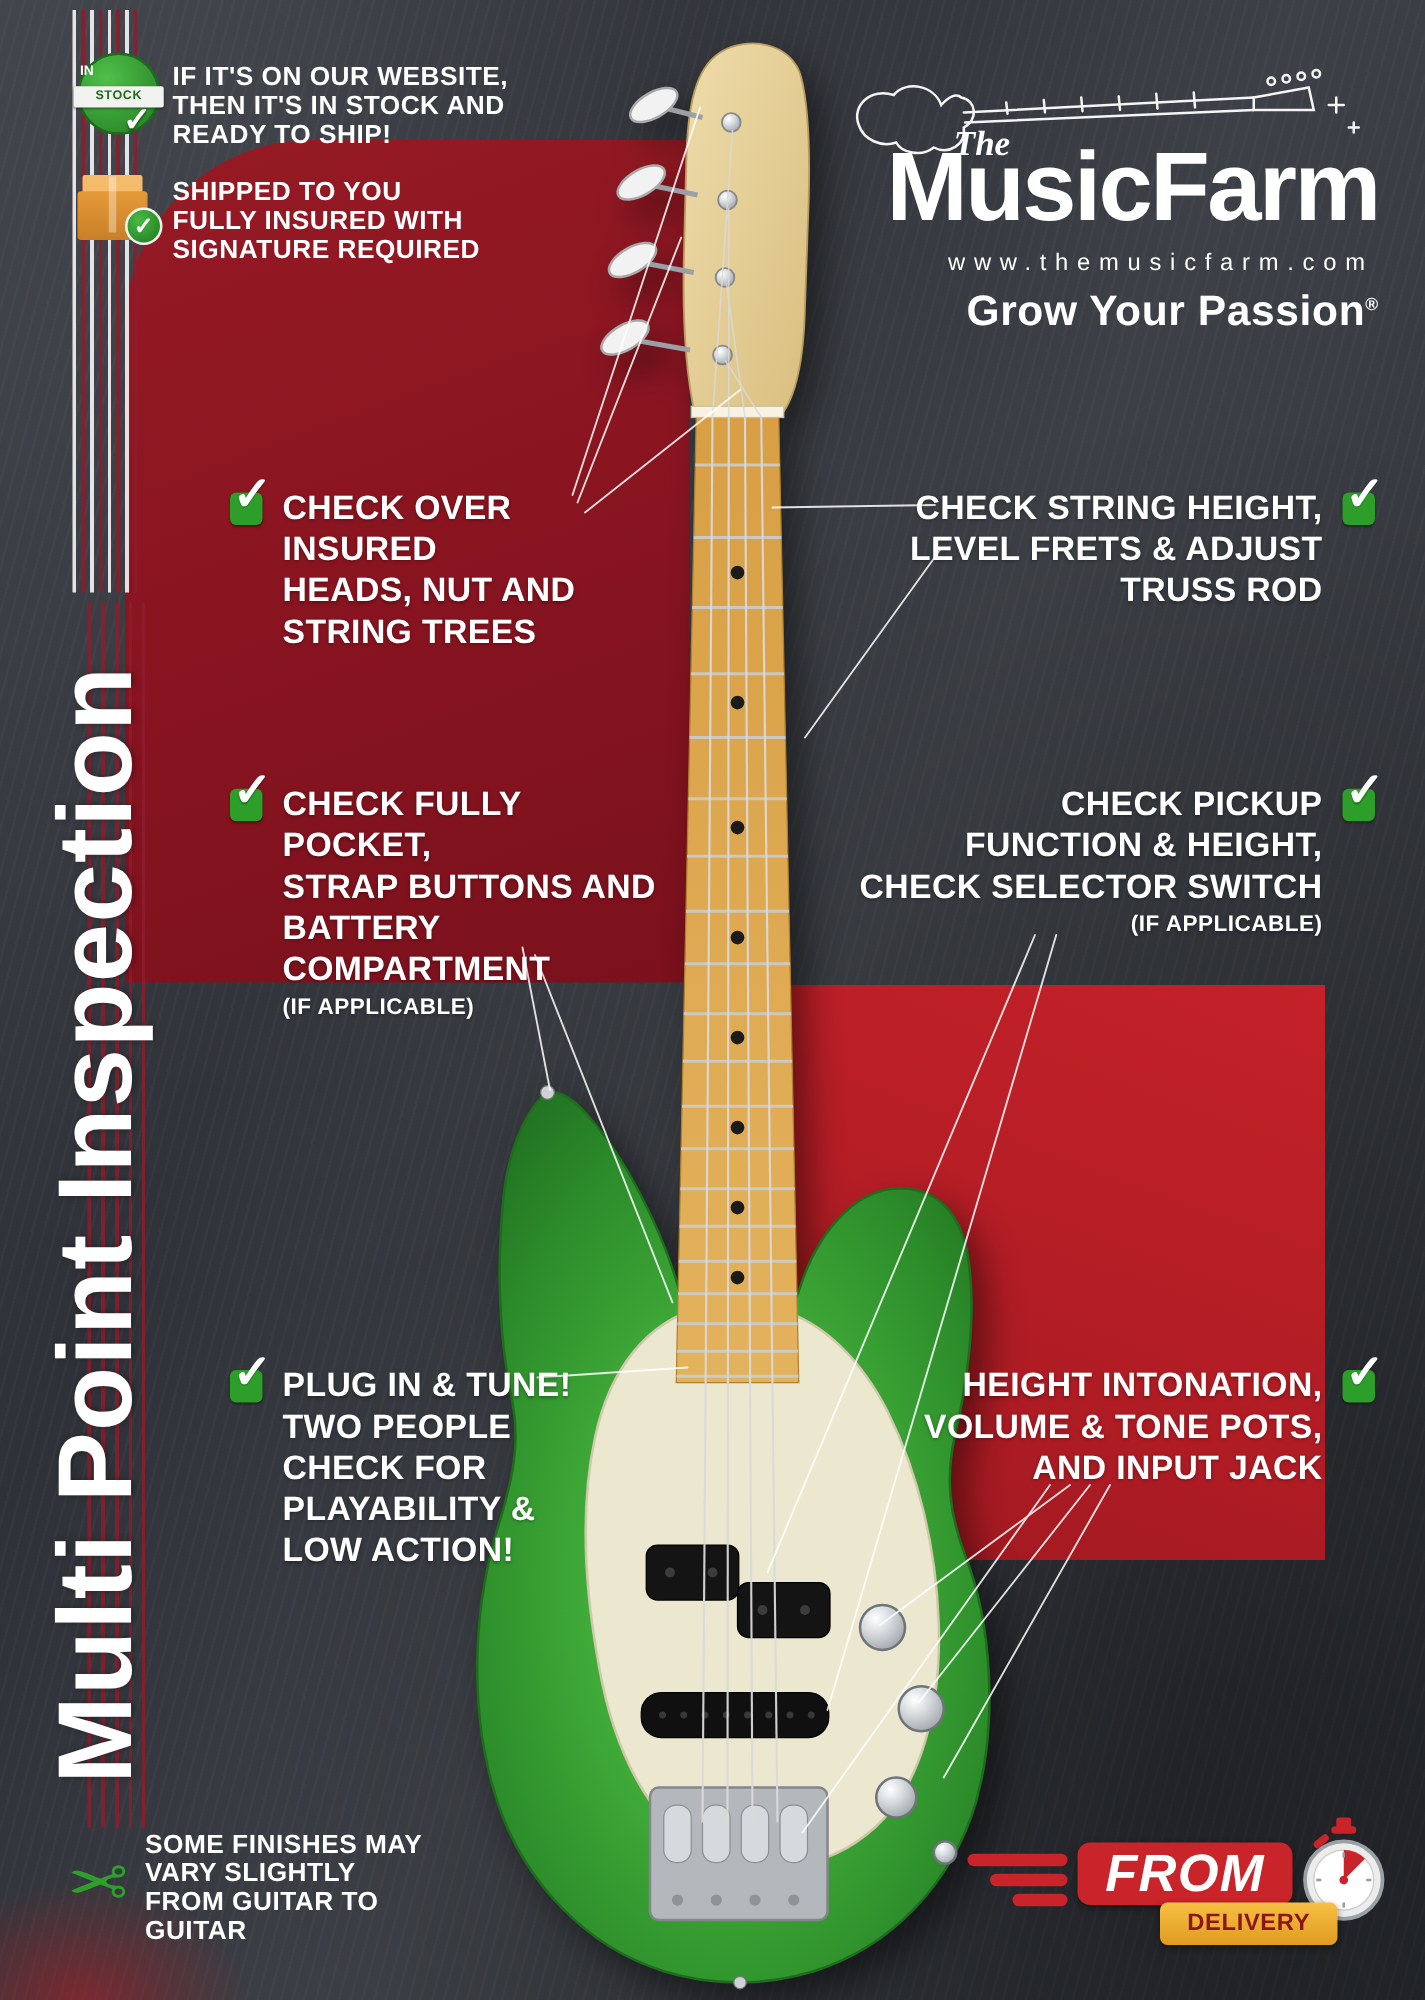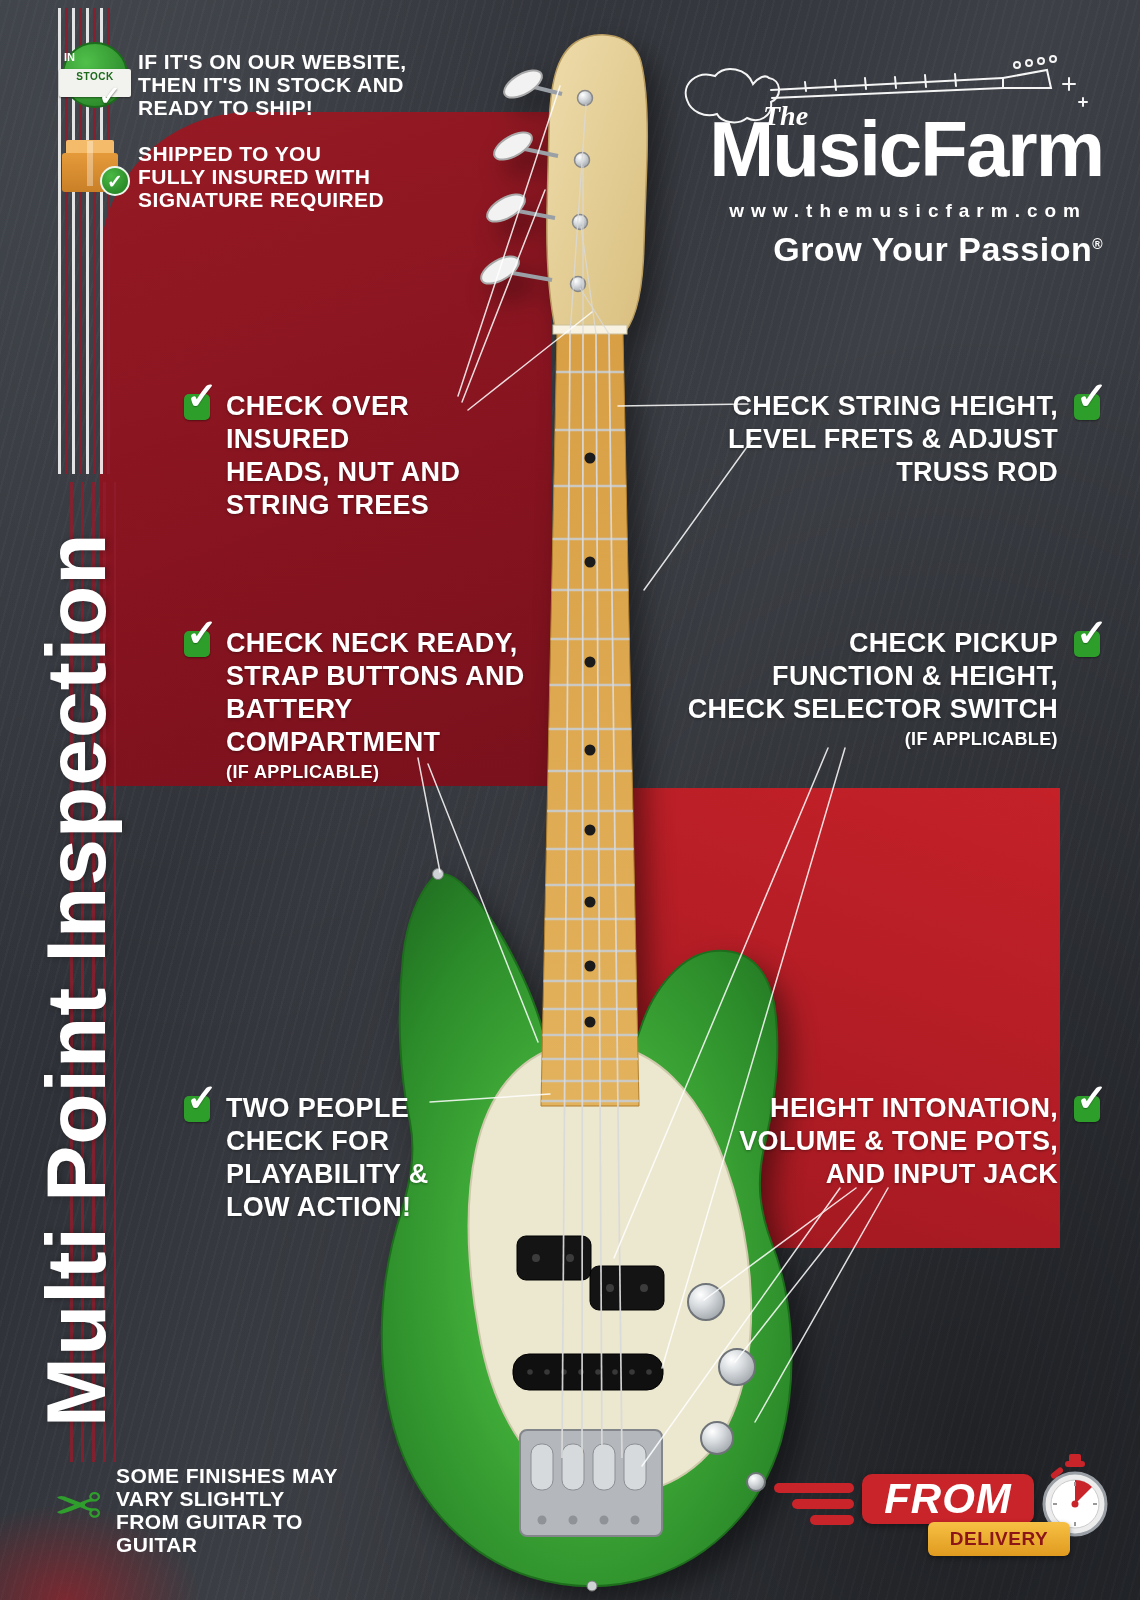--- a/index.html
+++ b/index.html
@@ -44,21 +44,21 @@
   
   .info { position:absolute; font-size:21px; font-weight:700; line-height:23px; letter-spacing:.4px; }
   .info-stock { left:138px; top:50px; }
   .info-ship { left:138px; top:142px; }
   .info-finish { left:116px; top:1464px; }
   
   .badge-instock { position:absolute; left:62px; top:42px; width:66px; height:66px; }
   .stock-circle { position:absolute; inset:0; border-radius:50%;
     background:radial-gradient(circle at 35% 30%, #4fc04a, #237c22); border:2px solid #1c6b1c; }
   .stock-in { position:absolute; top:7px; width:100%; text-align:left; font-size:11px; font-weight:800; }
-  .stock-band { position:absolute; left:-5px; right:-5px; top:25px; height:28px; background:#f2f2ee;
+  .stock-band { position:absolute; left:-5px; right:-5px; top:25px; height:17px; background:#f2f2ee;
     color:#1c6b1c; font-size:10px; font-weight:800; text-align:center; line-height:15px;
     letter-spacing:.5px; border-radius:2px; box-shadow:0 1px 2px rgba(0,0,0,0.4); }
   .stock-check { position:absolute; bottom:-6px; right:5px; font-size:27px; font-weight:900; color:#fff;
     text-shadow:0 1px 2px rgba(0,0,0,0.5); }
   
   .icon-package { position:absolute; left:62px; top:140px; width:56px; height:52px; }
   .pkg-top { position:absolute; top:0; left:4px; right:4px; height:16px; background:#f4bc6a; border-radius:2px; }
   .pkg-body { position:absolute; top:13px; left:0; right:0; bottom:0;
     background:linear-gradient(#e59a3a,#c97f27); border-radius:3px; }
   .pkg-tape { position:absolute; top:1px; left:50%; width:6px; bottom:6px; margin-left:-3px;
@@ -66,21 +66,21 @@
   .pkg-check { position:absolute; right:-12px; bottom:-4px; width:30px; height:30px; border-radius:50%;
     background:radial-gradient(circle at 35% 30%, #49b944, #1f7a1f); color:#fff; font-size:19px; font-weight:900;
     text-align:center; line-height:28px; border:2px solid #eef7ee; }
   
   .logo { position:absolute; left:655px; top:52px; width:450px; height:230px; text-align:right; }
   .logo-art { position:absolute; left:0; top:0; width:450px; height:82px; }
   .logo-the { position:absolute; left:108px; top:48px; font-family:"Liberation Serif", serif;
     font-style:italic; font-weight:700; font-size:28px; }
   .logo-name { position:absolute; right:2px; top:52px; font-size:78px; font-weight:800;
     letter-spacing:-2px; white-space:nowrap; }
-  .logo-url { position:absolute; right:18px; top:148px; font-size:19px; font-weight:700;
+  .logo-url { position:absolute; right:6px; top:148px; font-size:19px; font-weight:400;
     letter-spacing:7px; white-space:nowrap; }
   .logo-tagline { position:absolute; right:2px; top:178px; font-size:34px; font-weight:600;
     letter-spacing:.5px; white-space:nowrap;text-align:right; }
   .logo-tagline .reg { font-size:14px; vertical-align:super; }
   
   .callout { position:absolute; font-weight:700; font-size:27px; line-height:33px; letter-spacing:.3px;
     text-shadow:0 1px 3px rgba(0,0,0,0.35); }
   .callout.left { padding-left:44px; text-align:left; }
   .callout.right { padding-right:48px; text-align:right; }
   .checkbox { position:absolute; top:0; width:34px; height:34px; }
@@ -359,21 +359,21 @@
     <div>CHECK STRING HEIGHT,</div>
     <div>LEVEL FRETS &amp; ADJUST</div>
     <div>TRUSS ROD</div>
   </div>
 
   <div class="callout left c3">
     <span class="checkbox">
       <span class="cb-box"></span>
         <span class="cb-mark">✓</span>
     </span>
-    <div>CHECK NECK READY,</div>
+    <div>CHECK FULLY POCKET,</div>
     <div>STRAP BUTTONS AND</div>
     <div>BATTERY</div>
     <div>COMPARTMENT</div>
     <div class="c-note">(IF APPLICABLE)</div>
   </div>
 
   <div class="callout right c4">
     <span class="checkbox">
       <span class="cb-box"></span>
         <span class="cb-mark">✓</span>
@@ -382,20 +382,21 @@
     <div>FUNCTION &amp; HEIGHT,</div>
     <div>CHECK SELECTOR SWITCH</div>
     <div class="c-note">(IF APPLICABLE)</div>
   </div>
 
   <div class="callout left c5">
     <span class="checkbox">
       <span class="cb-box"></span>
         <span class="cb-mark">✓</span>
     </span>
+    <div>PLUG IN &amp; TUNE!</div>
     <div>TWO PEOPLE</div>
     <div>CHECK FOR</div>
     <div>PLAYABILITY &amp;</div>
     <div>LOW ACTION!</div>
   </div>
 
   <div class="callout right c6">
     <span class="checkbox">
       <span class="cb-box"></span>
         <span class="cb-mark">✓</span>

